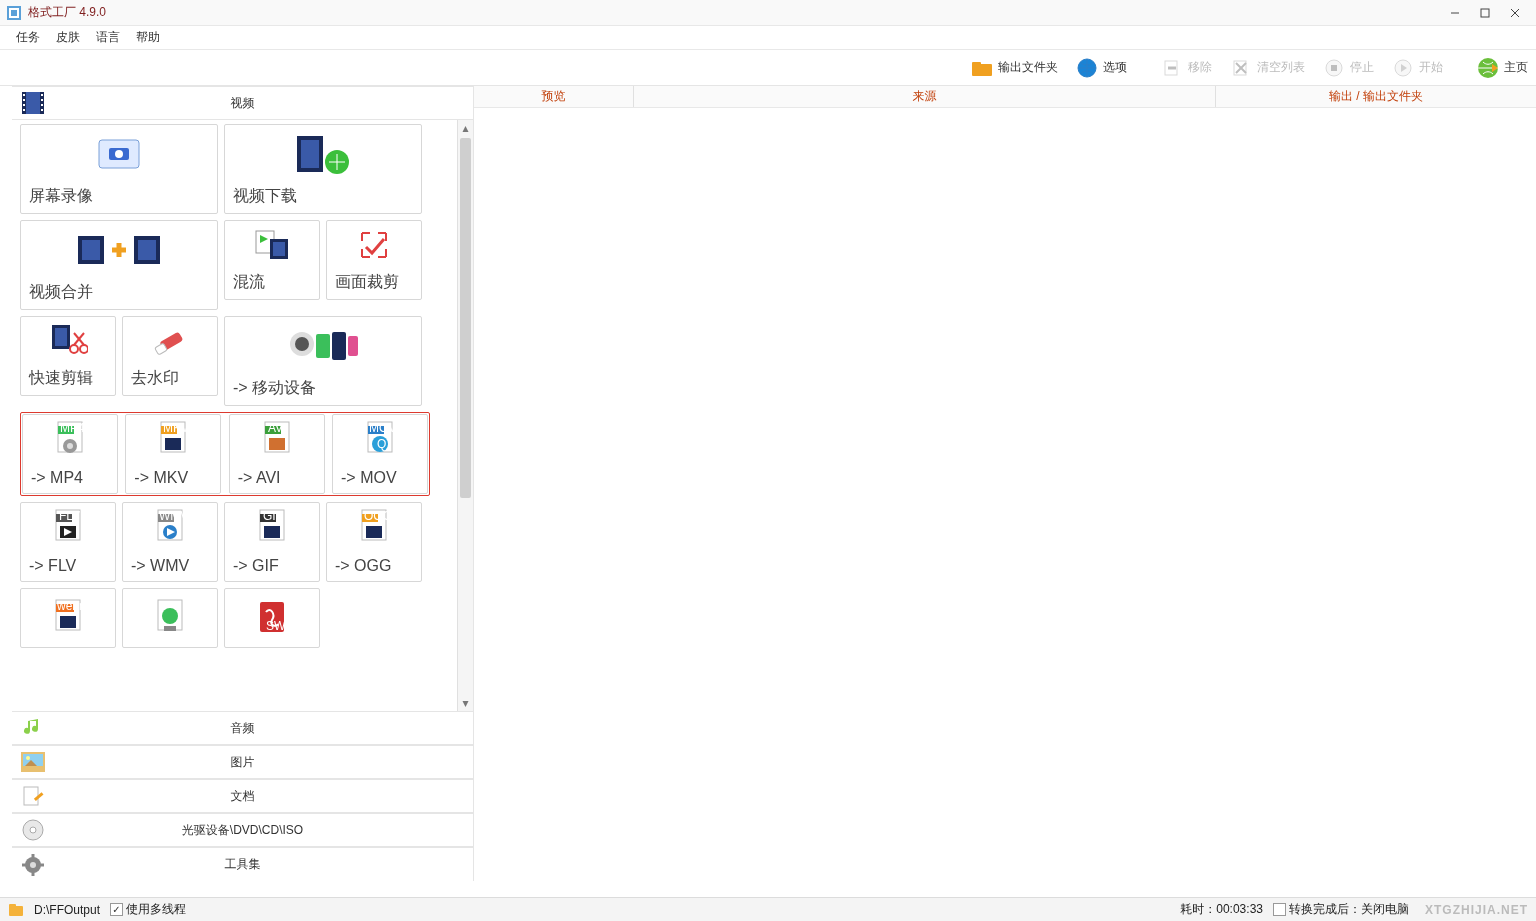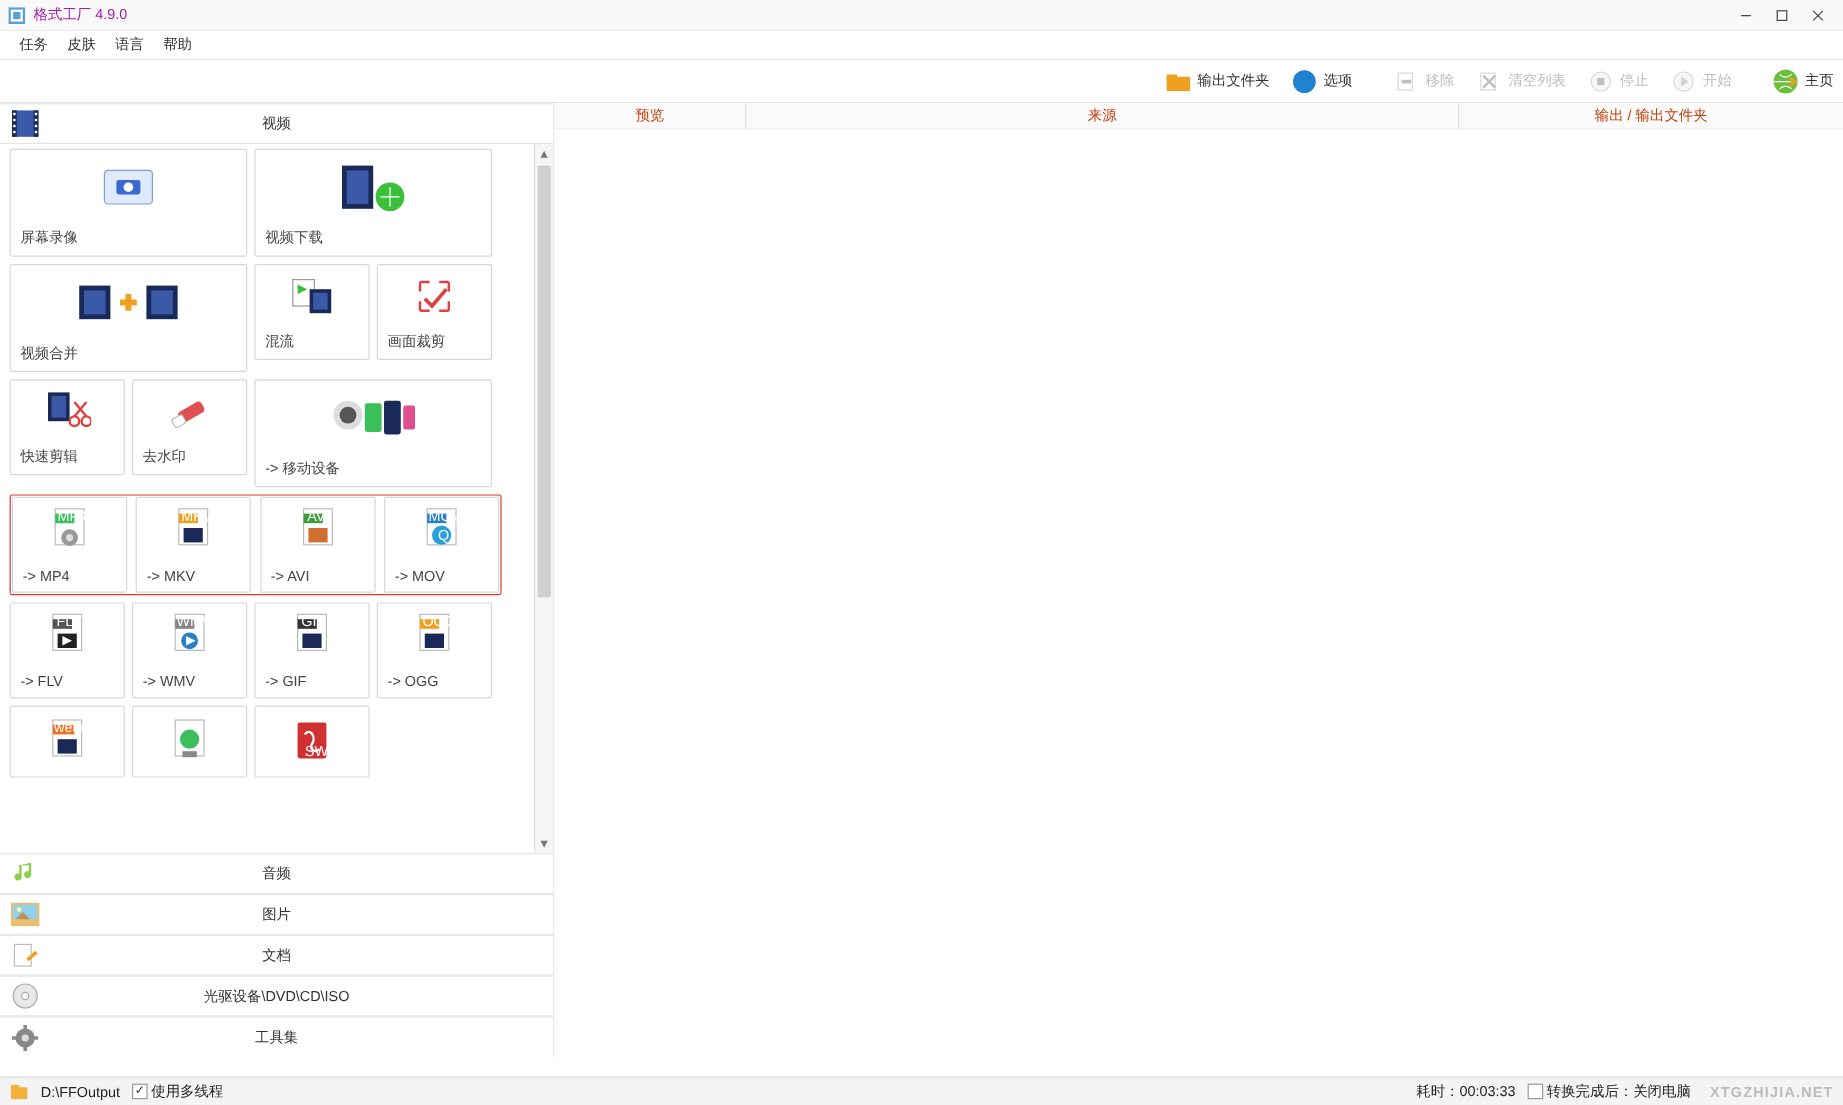--- a/index.html
+++ b/index.html
@@ -1,50 +1,50 @@
 <!DOCTYPE html>
 <html><head>
 <meta charset="utf-8">
 <style>
 * { margin:0; padding:0; box-sizing:border-box; font-family:"Microsoft YaHei","Segoe UI",Arial,sans-serif; font-size:12px; }
 body { width:1536px; height:921px; background:#fff; overflow:hidden; display:flex; flex-direction:column;}
 
 .titlebar { height:26px; background:#f9f9f9; display:flex; align-items:center; padding:0 6px; border-bottom:1px solid #e8e8e8;}
 .titlebar .app-icon { width:16px; height:16px; margin-right:6px; display:flex;align-items:center;justify-content:center;}
-.titlebar .title { color:#a21caf; }
+.titlebar .title { color:#7f1d1d; }
 .titlebar .spacer { flex:1; }
 .winbtn { width:30px; height:22px; display:flex; align-items:center; justify-content:center; color:#444; }
 
 .menubar { height:24px; background:#fff; display:flex; align-items:center; padding:0 16px; border-bottom:1px solid #e8e8e8; gap:16px;}
 .menubar span { color:#333; }
 
 .toolbar { height:36px; background:#fff; display:flex; align-items:center; padding:0 2px; gap:6px; border-bottom:1px solid #e5e5e5;justify-content:flex-end;}
 .tbtn { display:flex; align-items:center; gap:5px; padding:3px 6px; color:#333; border-radius:2px;}
 .tbtn.disabled { color:#bcbcbc; }
 .tbtn-ico { width:22px; height:22px; display:inline-flex; align-items:center; justify-content:center;}
 .folder-ico svg rect{fill:#f0a020;}
 .globe-ico svg circle{fill:#1a84d6;}
 
 .main { flex:1; display:flex; min-height:0;}
-.left { width:462px; display:flex; flex-direction:column; border-right:1px solid #e5e5e5;}
+.left { width:462px; display:flex; flex-direction:column; border-right:1px solid #e5e5e5;margin-left:12px;}
 .right { flex:1; display:flex; flex-direction:column;}
 
 .cat-header, .cat-row { height:34px; display:flex; align-items:center; border-top:1px solid #e5e5e5; border-bottom:1px solid #e5e5e5; position:relative;}
 .cat-row { }
 .cat-ico { width:34px; height:34px; display:flex; align-items:center; justify-content:center; margin-left:4px;}
 .cat-label { position:absolute; left:50%; transform:translateX(-50%); color:#333;}
 
 .tiles-wrap { flex:1; display:flex; min-height:0;}
 .tiles { flex:1; overflow:hidden; padding:4px 0 0 8px;}
 .scrollbar { width:16px; background:#f5f5f5; border-left:1px solid #e0e0e0; position:relative;}
 .scroll-arrow { width:100%; height:16px; display:flex; align-items:center; justify-content:center; color:#777; }
 .scroll-thumb { position:absolute; left:2px; right:2px; top:18px; height:360px; background:#cfcfcf; border-radius:2px;}
 .tile { border:1px solid #d7d7d7; background:#fff; display:inline-flex; flex-direction:column; vertical-align:top; margin:0 6px 6px 0; border-radius:2px;}
 .tile .tile-img { flex:1; display:flex; align-items:center; justify-content:center;}
-.tile .tile-label { font-size:12px; color:#444; padding:4px 8px 6px 8px; text-align:left;}
+.tile .tile-label { font-size:16px; color:#444; padding:4px 8px 6px 8px; text-align:left;}
 
 .w2 { width:198px; height:90px;}
 .w1 { width:96px; height:80px;}
 .row { display:flex; flex-wrap:wrap;}
 
 .highlight-box { border:1px solid #dd3a2f; padding:1px; display:inline-block; border-radius:2px;}
 .highlight-box .tile { margin:0 4px 0 0;}
 .highlight-box .tile:last-child{margin-right:0;}
 
 .col-headers { height:22px; display:flex; border-bottom:1px solid #e8e8e8; background:#fafafa;}

